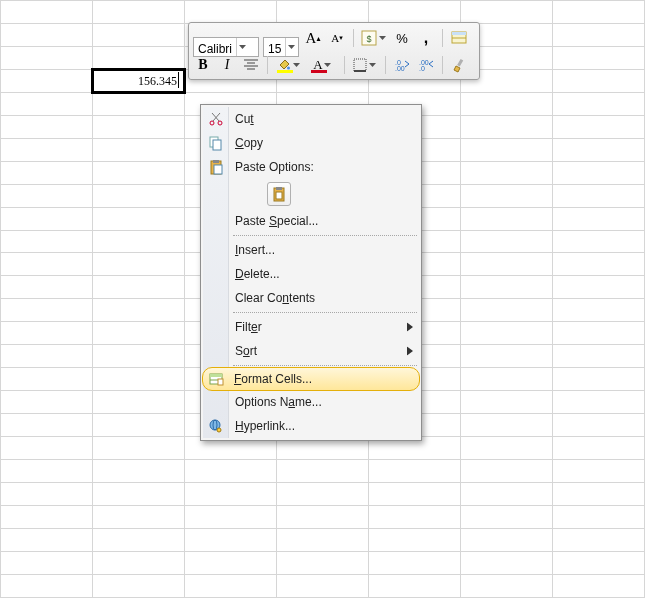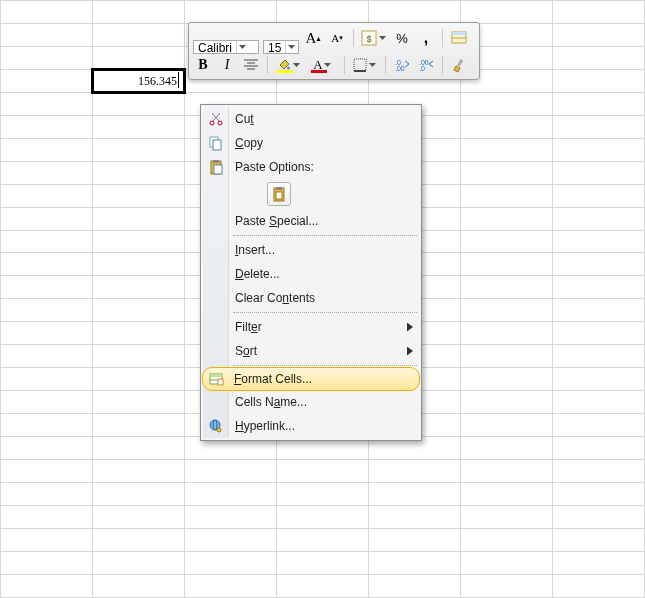--- a/index.html
+++ b/index.html
@@ -51,23 +51,23 @@
     background: linear-gradient(#f7f7f7, #e9e9e9);
     border: 1px solid #9d9d9d;
     border-radius: 3px;
     box-shadow: 0 2px 5px rgba(0,0,0,.25);
     padding: 3px 4px 2px 4px;
   }
   .tb-row { display: flex; align-items: center; gap: 4px; height: 24px; }
   .tb-row + .tb-row { margin-top: 3px; }
 
   .combo {
-    display: flex; align-items: flex-start;
+    display: flex; align-items: flex-end;
     background: #fff; border: 1px solid #aaa;
-    height: 14px; font-size: 12px; margin-top: 18px;
+    height: 20px; font-size: 12px; margin-top: 18px;
   }
   .combo .txt { padding: 0 4px; }
   .combo .dd {
     width: 12px; height: 100%;
     border-left: 1px solid #ccc;
     display: flex; align-items: center; justify-content: center;
   }
   .combo .dd svg { width: 7px; height: 4px; }
 
   .tb-btn {
@@ -620,21 +620,21 @@
             <rect x="2" y="3" width="12" height="3" fill="#bfe09a"></rect>
             <line x1="2" y1="9" x2="14" y2="9" stroke="#7aa44a"></line>
             <rect x="10" y="8" width="5" height="6" fill="#fff" stroke="#c09030"></rect>
           </svg>
       </span>
       <span><span></span><span class="mnemonic">F</span><span>ormat Cells...</span></span>
     </div>
 
 
     <div class="mi">
-      <span><span>Cells N</span><span class="mnemonic">a</span><span>me...</span></span>
+      <span><span>Options N</span><span class="mnemonic">a</span><span>me...</span></span>
     </div>
 
     <div class="mi">
       <span class="ico">
         <svg width="16" height="16" viewBox="0 0 16 16">
             <circle cx="7" cy="7" r="5" fill="#7fb8e6" stroke="#2a6aa8"></circle>
             <ellipse cx="7" cy="7" rx="2" ry="5" fill="none" stroke="#2a6aa8"></ellipse>
             <path d="M9 12 a2 2 0 0 0 4 0 a2 2 0 0 0 -4 0" fill="#ffd040" stroke="#a07a10"></path>
           </svg>
       </span>

